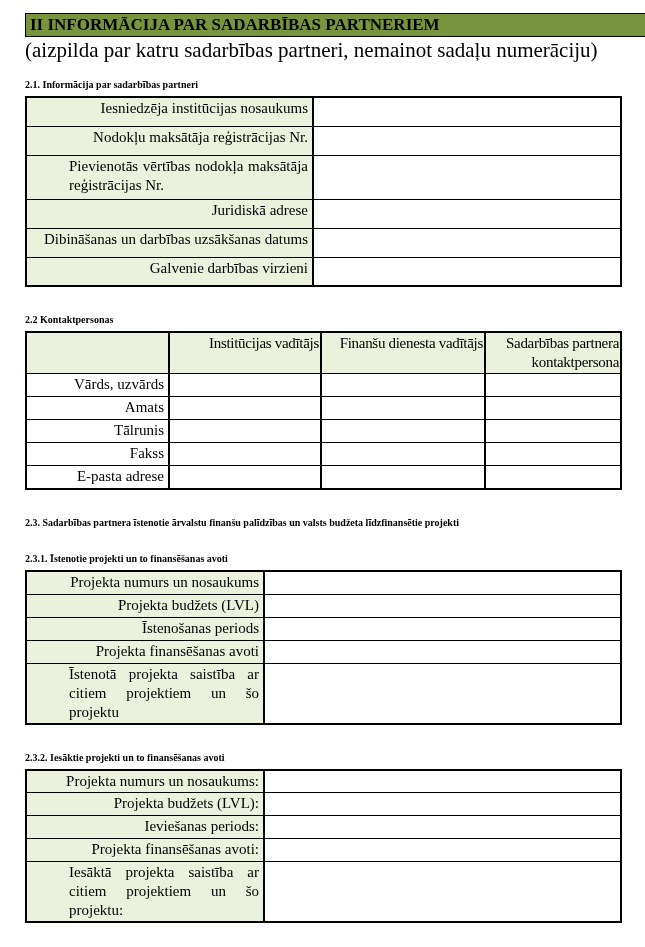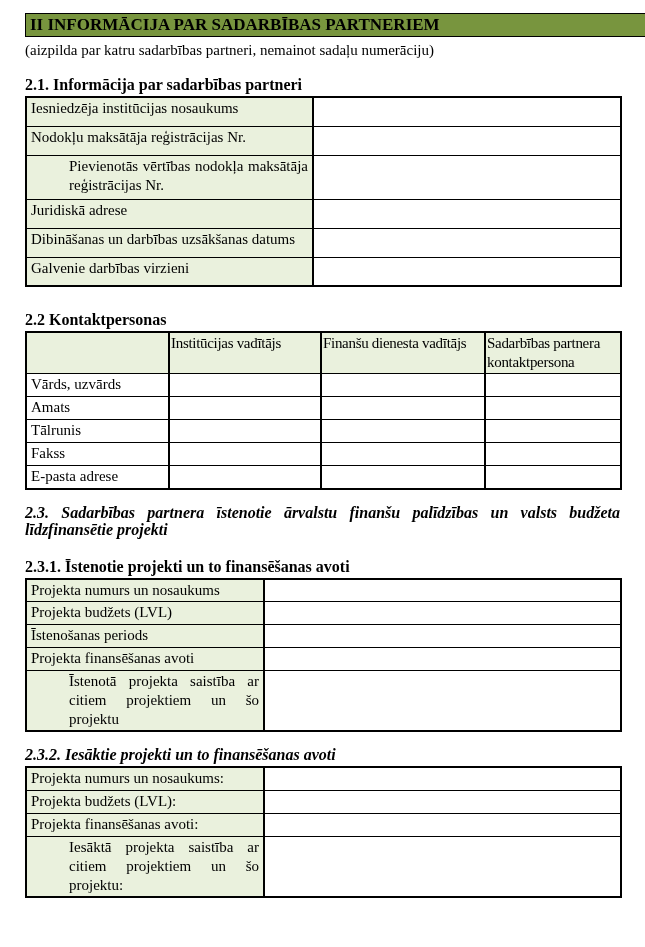--- a/index.html
+++ b/index.html
@@ -9,36 +9,36 @@
   }
   .page { box-sizing:border-box; width:645px; height:947px; padding:13px 25px 0 25px; }
 
   .title-bar {
     box-sizing:border-box; width:628px;
     background:var(--title_bg, #78953E);
     border:1.5px solid #000;
     font-weight:bold; font-size:17px; line-height:20px;
     padding:1px 4px; margin-bottom:4px;
   }
-  .subtitle { font-size:15px; line-height:19px; margin-bottom:16px; }
-
-  .heading { font-weight:bold; font-size:16px; line-height:18px; margin-bottom:2px; }
+  .subtitle { font-size:21px; line-height:19px; margin-bottom:16px; }
+
+  .heading { font-weight:bold; font-size:10px; line-height:18px; margin-bottom:2px; }
   .h23 { text-align:justify; line-height:17.5px; margin-bottom:19px; margin-top:0; }
   .gap-lg { margin-top:24px; }
-  .gap-md { margin-top:14px;font-style:italic; }
+  .gap-md { margin-top:24px; }
 
   table {
     border-collapse:collapse; table-layout:fixed; width:595px;
     border:2px solid #000;
   }
   td {
     border-top:1px solid #000; border-bottom:1px solid #000;
     border-left:2px solid #000; border-right:2px solid #000;
     padding:1px 4px; font-size:15px; line-height:19px;
-    vertical-align:top; overflow:hidden;
+    vertical-align:top; overflow:hidden;text-align:right;
   }
   .label { background:var(--label_bg, #EAF1DD); }
   .just  { text-align:justify;padding-left:42px; }
   .hdr   { background:var(--label_bg, #EAF1DD); padding:1px 1px; letter-spacing:-0.3px; }
 
   tr.rA { height:29px; }  
   tr.rB { height:44px; }  
   tr.rC { height:23px;margin-left:36px; }  
   tr.rH { height:39px; }  
 
@@ -178,20 +178,24 @@
     <tbody>
         <tr class="rC">
       <td class="label">Projekta numurs un nosaukums:</td>
       <td></td>
     </tr>
     <tr class="rC">
       <td class="label">Projekta budžets (LVL):</td>
       <td></td>
     </tr>
     <tr class="rC">
+      <td class="label">Ieviešanas periods:</td>
+      <td></td>
+    </tr>
+    <tr class="rC">
       <td class="label">Projekta finansēšanas avoti:</td>
       <td></td>
     </tr>
     <tr class="rB">
       <td class="label just">Iesāktā projekta saistība ar citiem projektiem un šo projektu:</td>
       <td></td>
     </tr>
   </tbody>
     </table>
 

